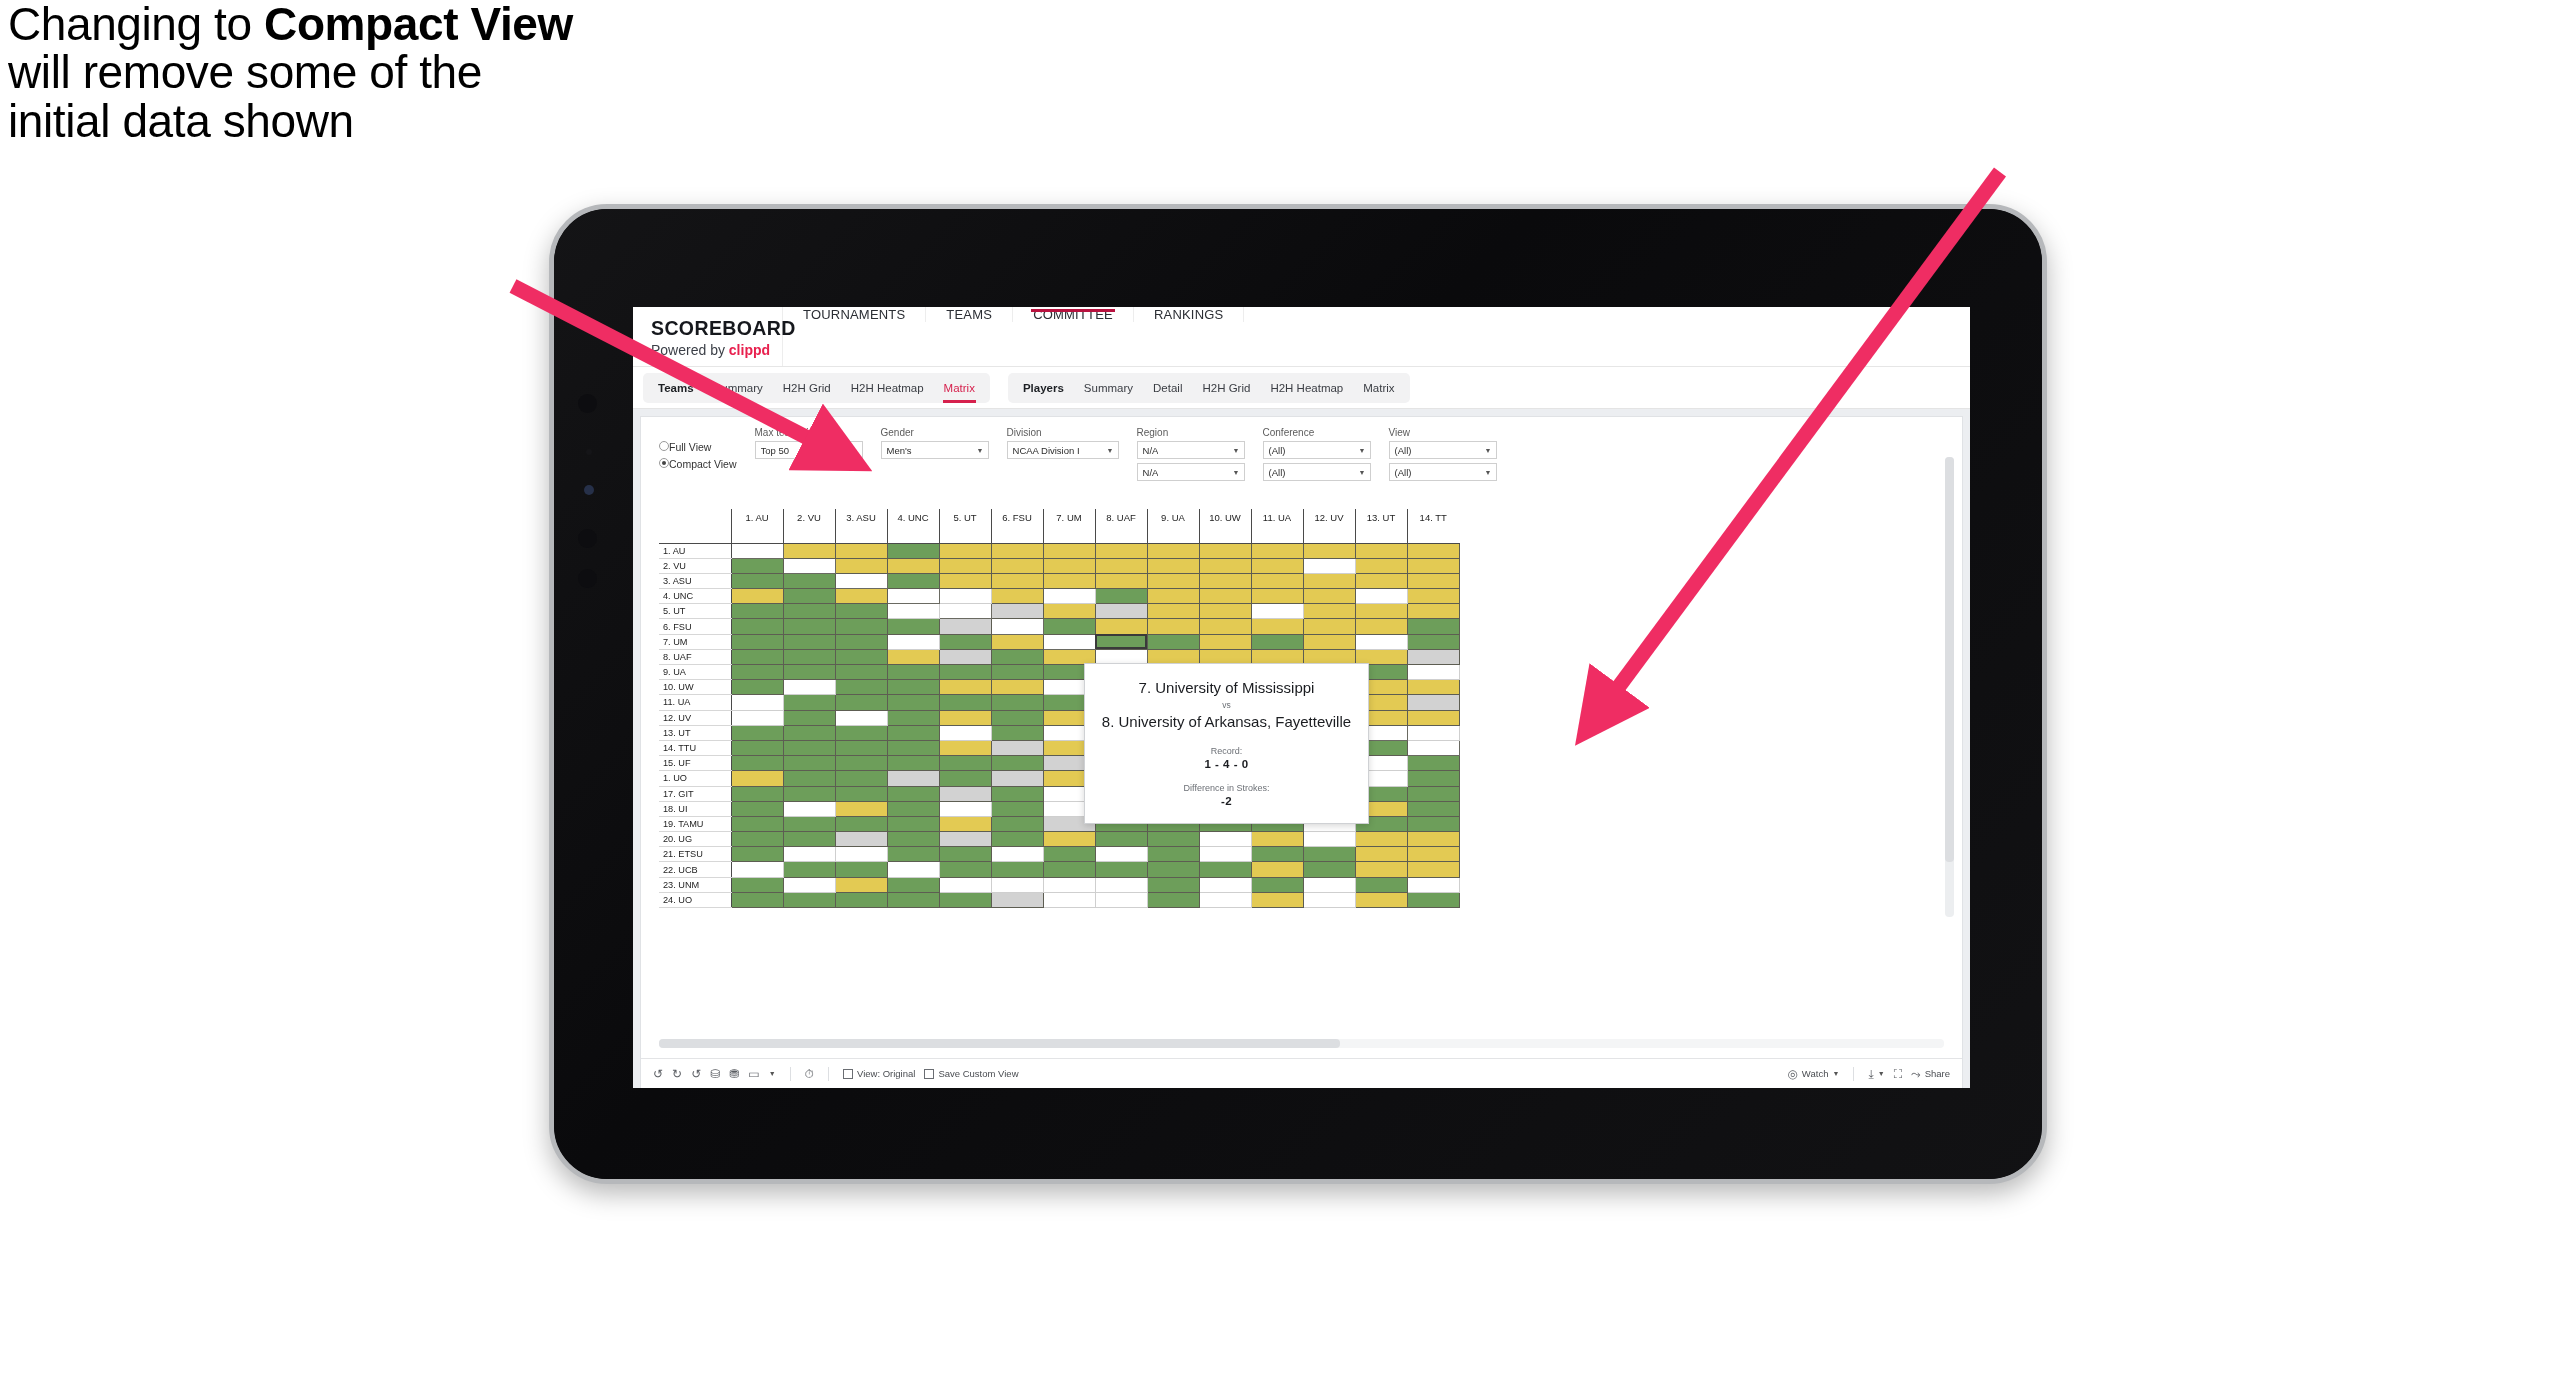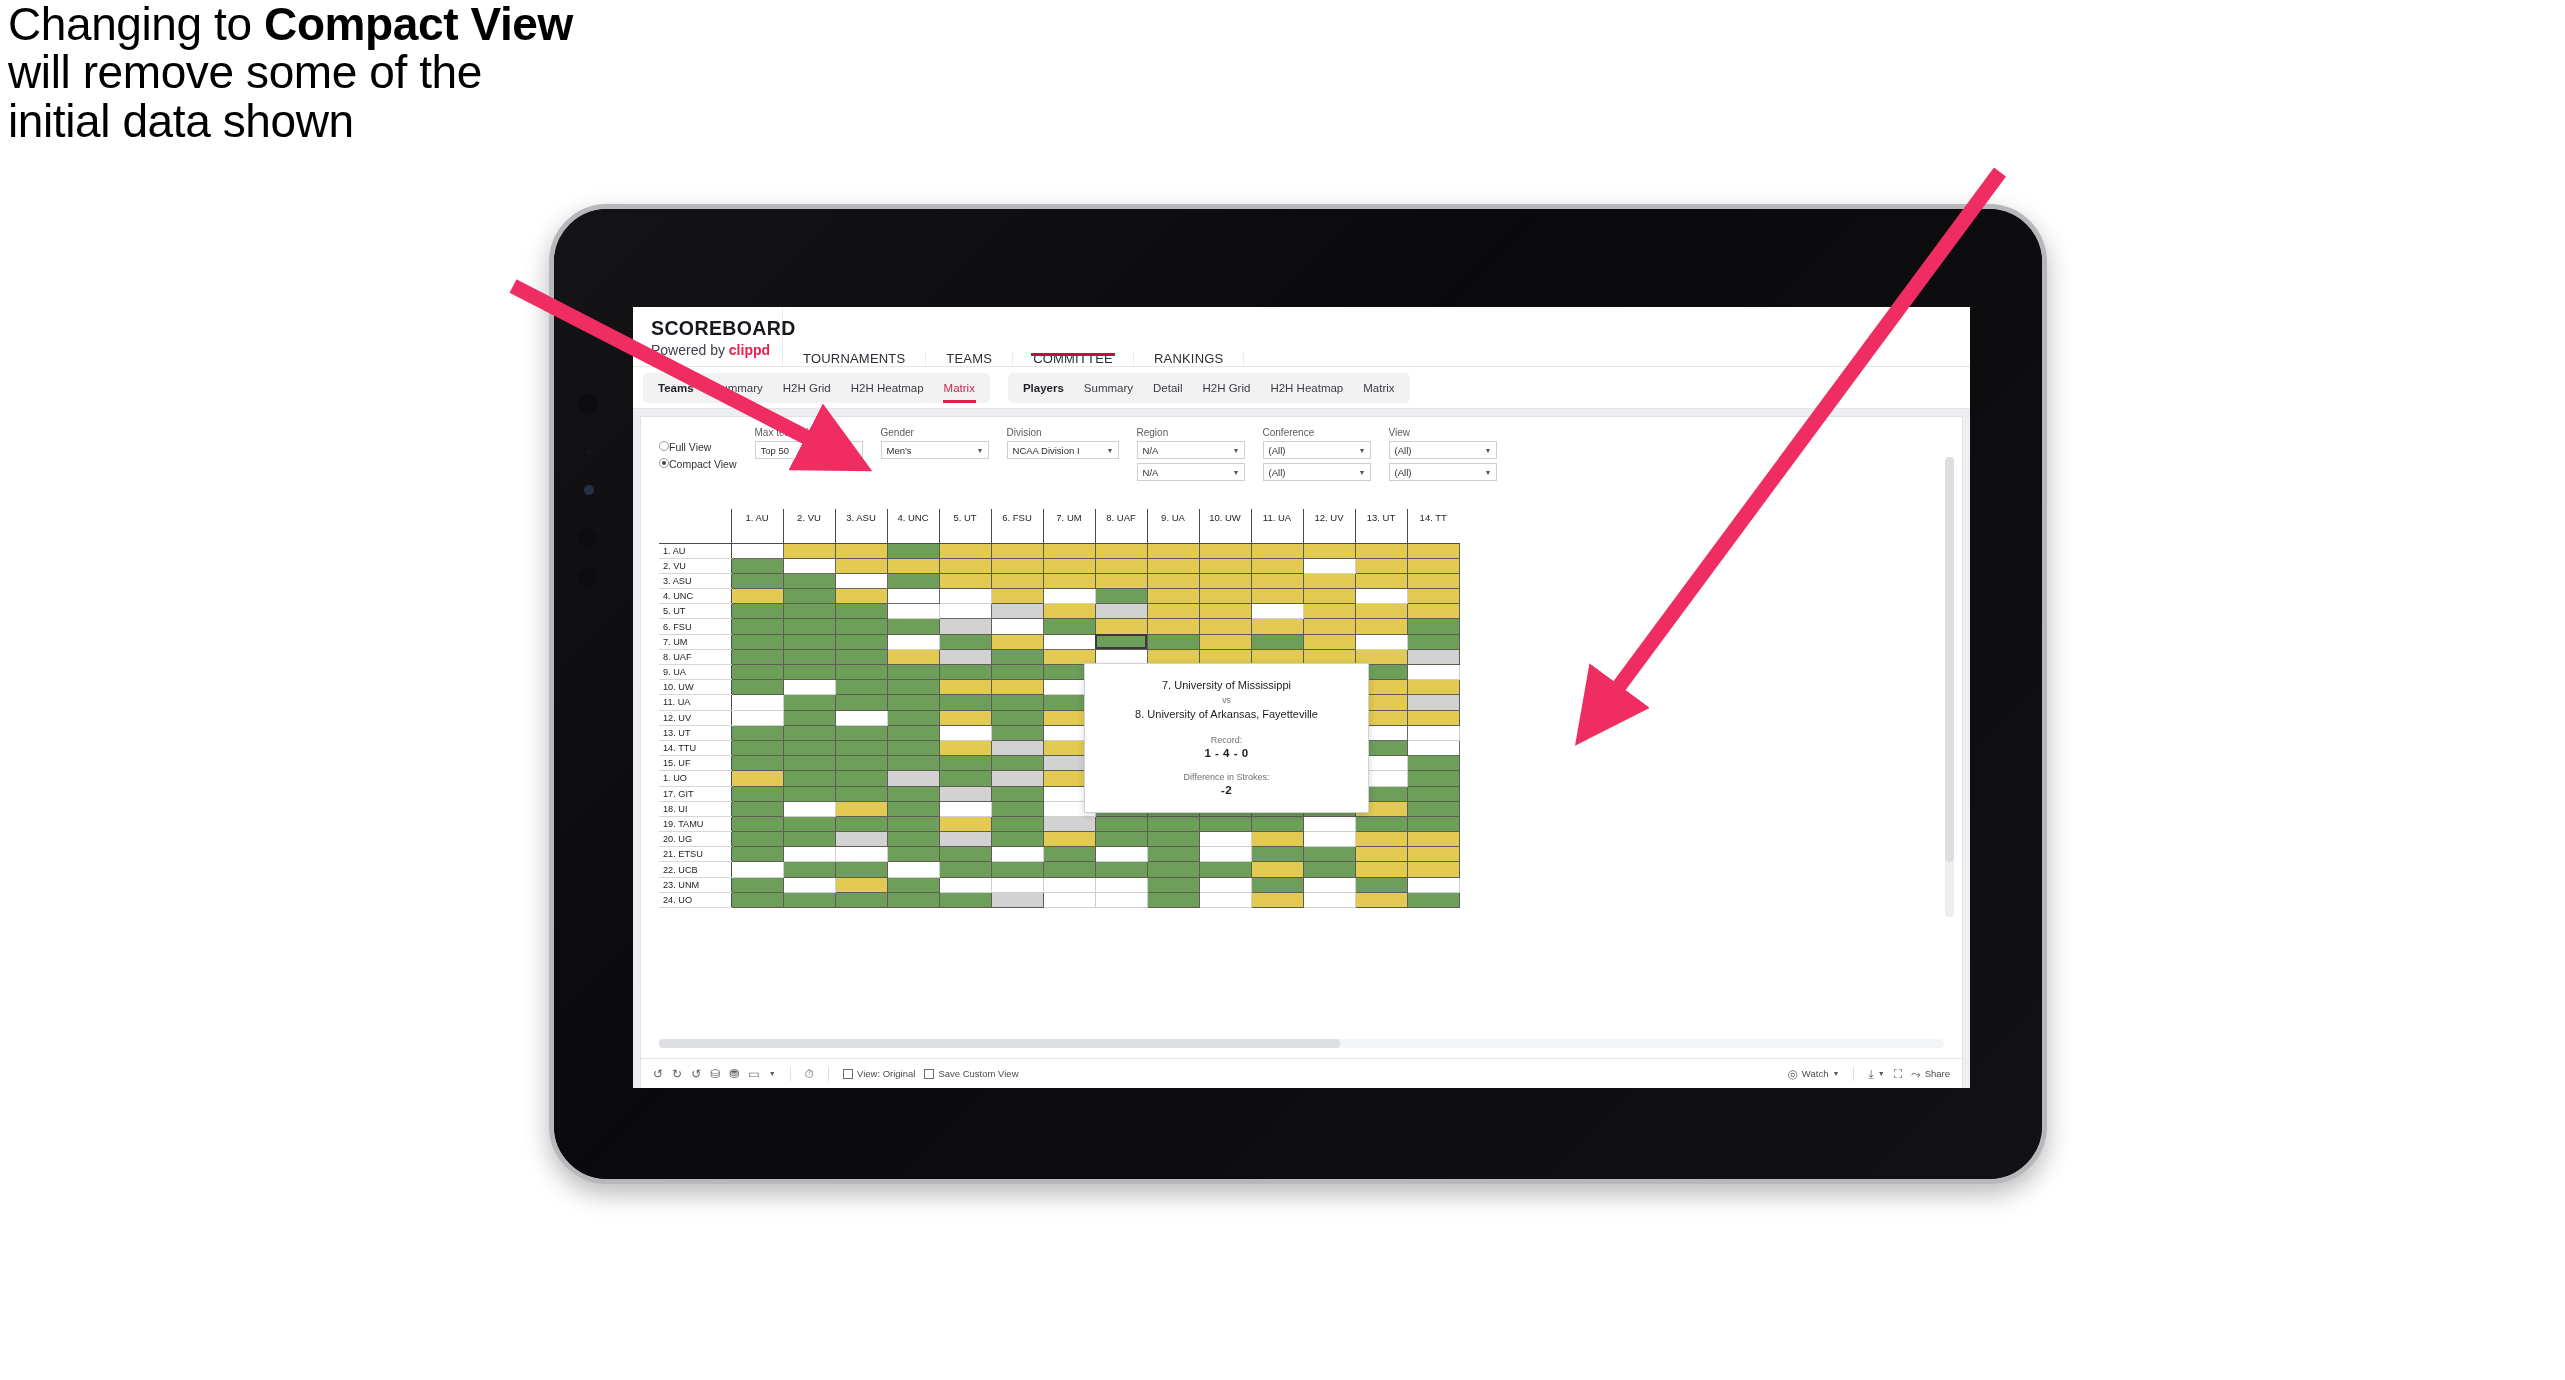--- a/index.html
+++ b/index.html
@@ -62,21 +62,21 @@
     border-bottom: 1px solid #e6e6e6;
   }
   .brand { width:150px; display:flex; flex-direction:column; justify-content:center; padding-left:18px;
            border-right:1px solid #ededed; }
   .brand-title {
     font-size: 21px; font-weight: 700; letter-spacing: 0.4px; color:#16181d;
     font-family:"Liberation Sans", sans-serif; transform: scaleX(0.93); transform-origin:left center;
   }
   .brand-sub { font-size: 14px; color:#3b3f47; margin-top:2px; }
   .brand-sub em { font-style: normal; color:#e8204e; font-weight:600; }
-  .topnav-items { display:flex; align-items:flex-end; }
+  .topnav-items { display:flex; align-items:flex-start; }
   .tn-item {
     display:flex; align-items:center; padding: 0 20px;
     font-size: 13px; color:#2b2e34; letter-spacing:.2px; position:relative;
     border-right:1px solid #ededed;
   }
   .tn-item.active::after {
     content:""; position:absolute; left:18px; right:18px; bottom:10px; height:3px; background:#b8123f;
   }
 
   
@@ -161,21 +161,21 @@
     background:#f4f5f6; border-radius:4px;
   }
   .hscroll i { position:absolute; left:0; top:0; height:9px; width:53%; background:#dcdee1; border-radius:4px; display:block;}
 
   
   .tooltip {
     position:absolute; left: 443px; top: 246px; width: 285px;
     background:#fff; border:1px solid #cfd1d4; box-shadow: 0 2px 7px rgba(0,0,0,.16);
     padding: 14px 10px 16px 10px; text-align:center; z-index: 5;
   }
-  .tt-team { font-size: 11px; color:#1b1d21; line-height:1.35; }
+  .tt-team { font-size: 15px; color:#1b1d21; line-height:1.35; }
   .tt-vs { font-size: 8.5px; color:#6c7076; margin: 2px 0; }
   .tt-lbl { font-size: 9px; color:#6c7076; margin-top: 13px; }
   .tt-val { font-size: 11.5px; color:#1b1d21; font-weight:700; margin-top: 2px; letter-spacing:.5px; }
 
   
   .toolbar {
     position:absolute; left:0; right:0; bottom:0; height:30px; background:#fff;
     border-top:1px solid #e3e4e6; display:flex; align-items:center; gap:9px; padding: 0 12px;
     font-size: 9.5px; color:#4a4d52;
   }

